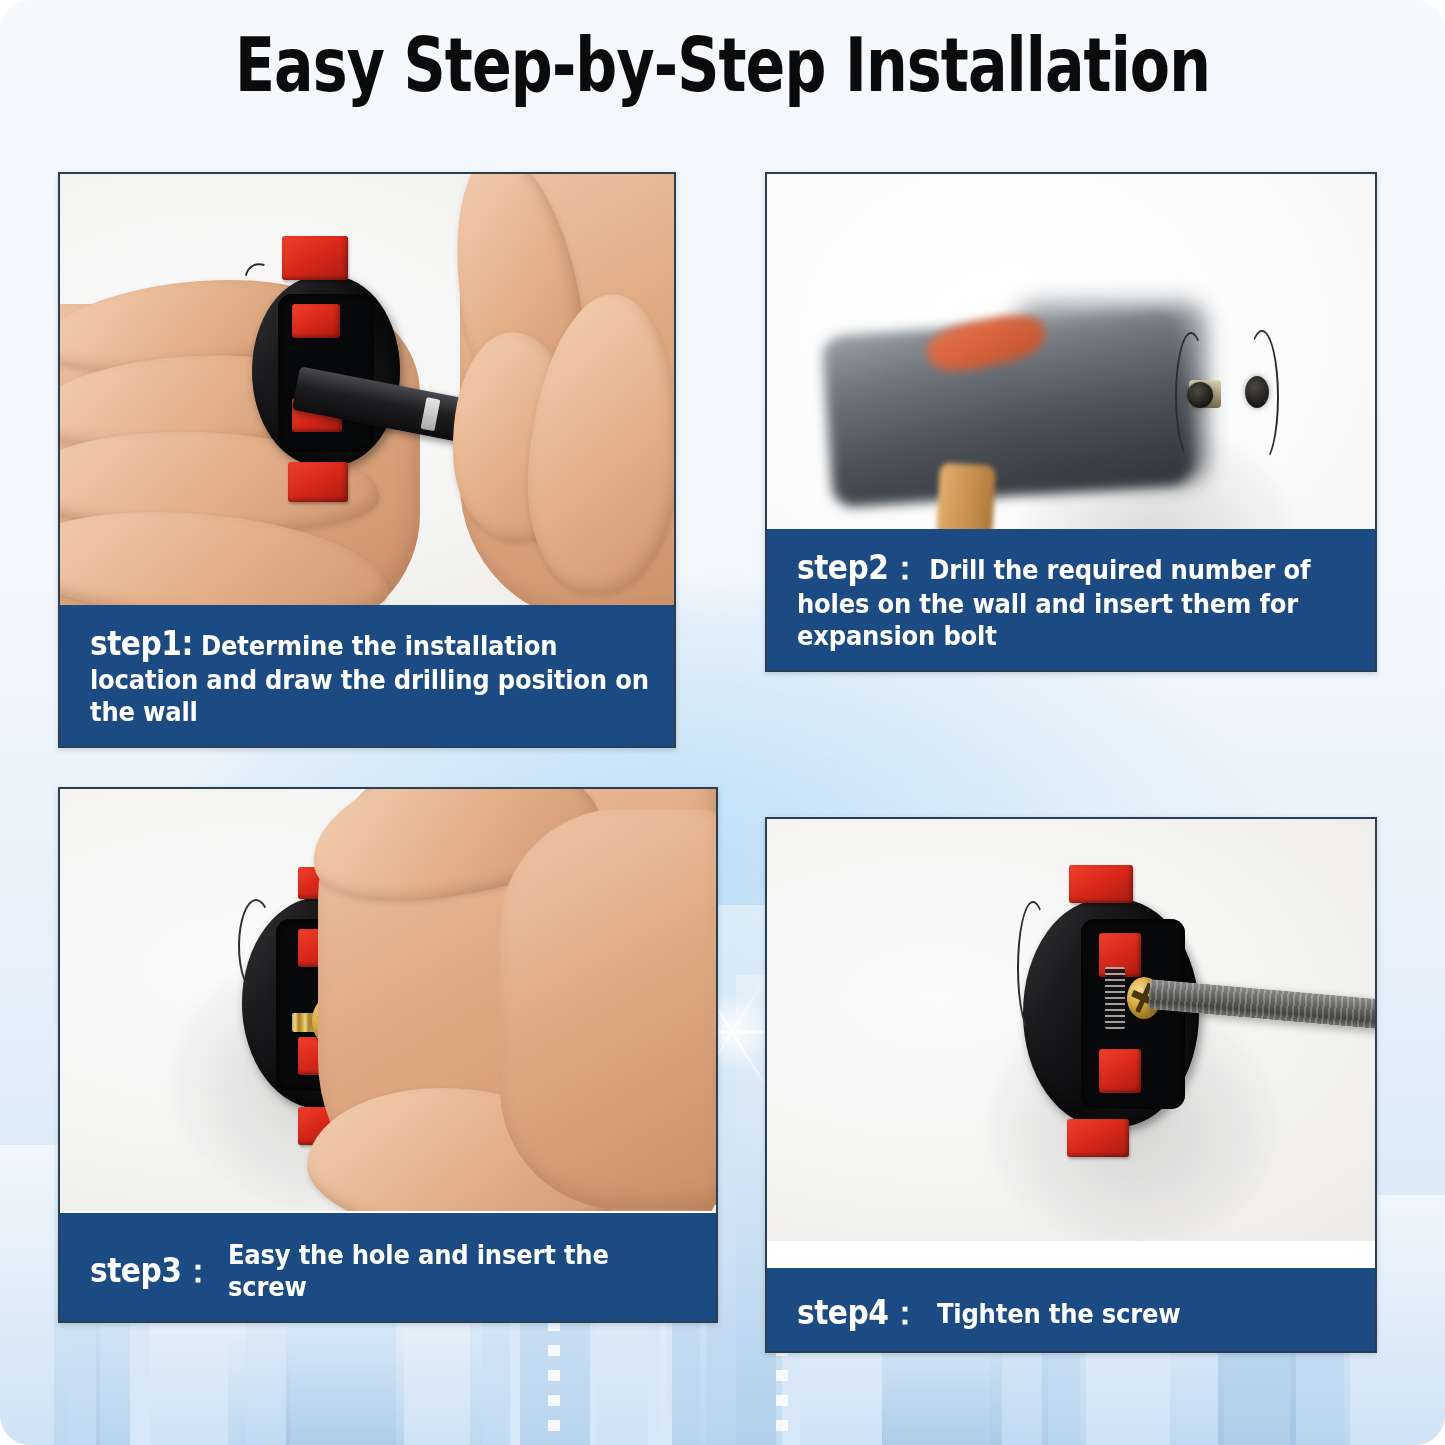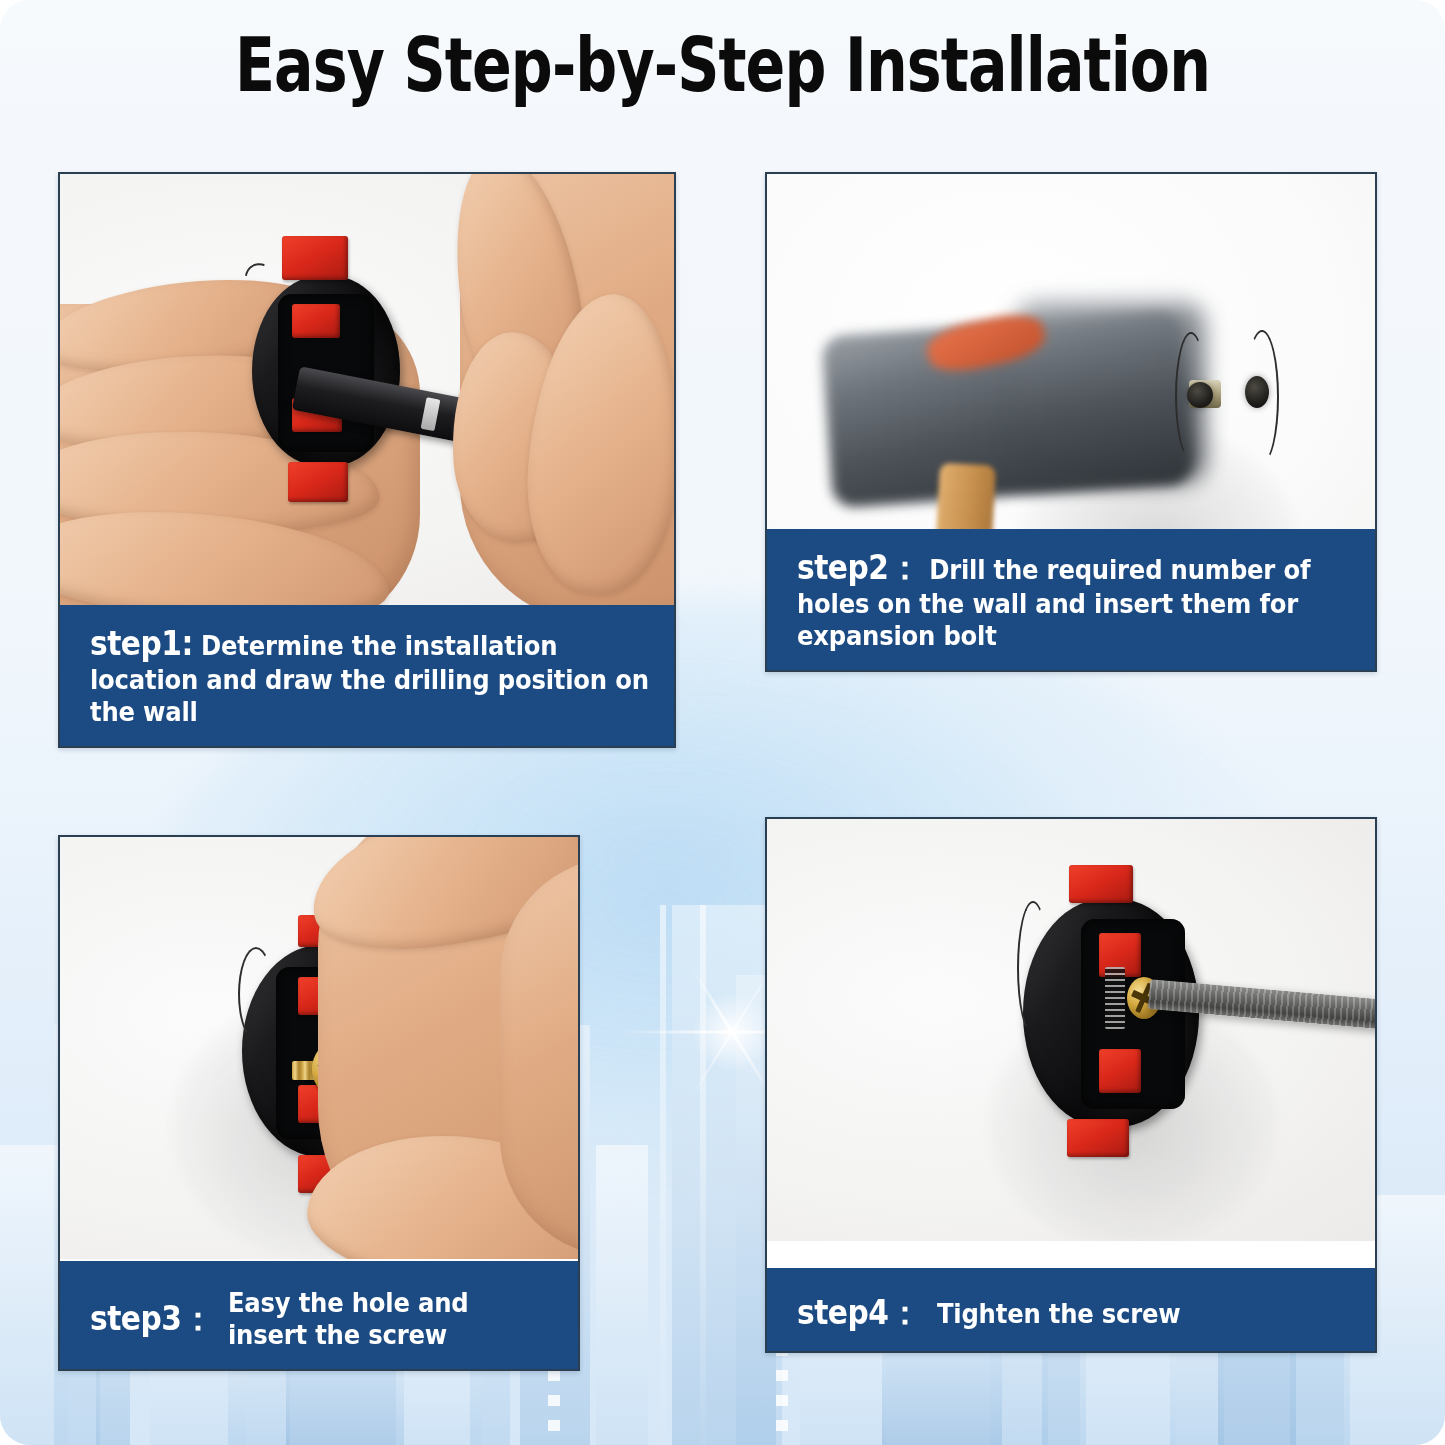--- a/index.html
+++ b/index.html
@@ -127,21 +127,21 @@
   .card {
     position: absolute;
     border: 2px solid #2b3f52;
     box-sizing: border-box;
     background: #ffffff;
     box-shadow: 0 2px 5px rgba(20,50,85,0.18);
     overflow: hidden;
   }
   .card.c1 { left: 58px;  top: 172px; width: 618px; height: 576px; }
   .card.c2 { left: 765px; top: 172px; width: 612px; height: 500px; }
-  .card.c3 { left: 58px;  top: 835px; width: 522px; height: 536px; }
+  .card.c3 { left: 58px;  top: 787px; width: 660px; height: 536px; }
   .card.c4 { left: 765px; top: 817px; width: 612px; height: 536px; }
 
   .photo { position: relative; width: 100%; overflow: hidden; background: #fdfdfd; }
   .card.c1 .photo { height: 448px; }
   .card.c2 .photo { height: 452px; }
   .card.c3 .photo { height: 422px; }
   .card.c4 .photo { height: 422px; }
 
   .caption {
     position: absolute;

